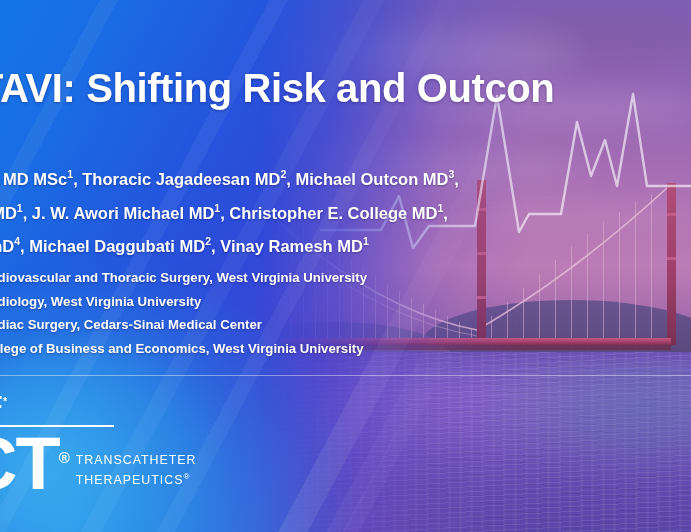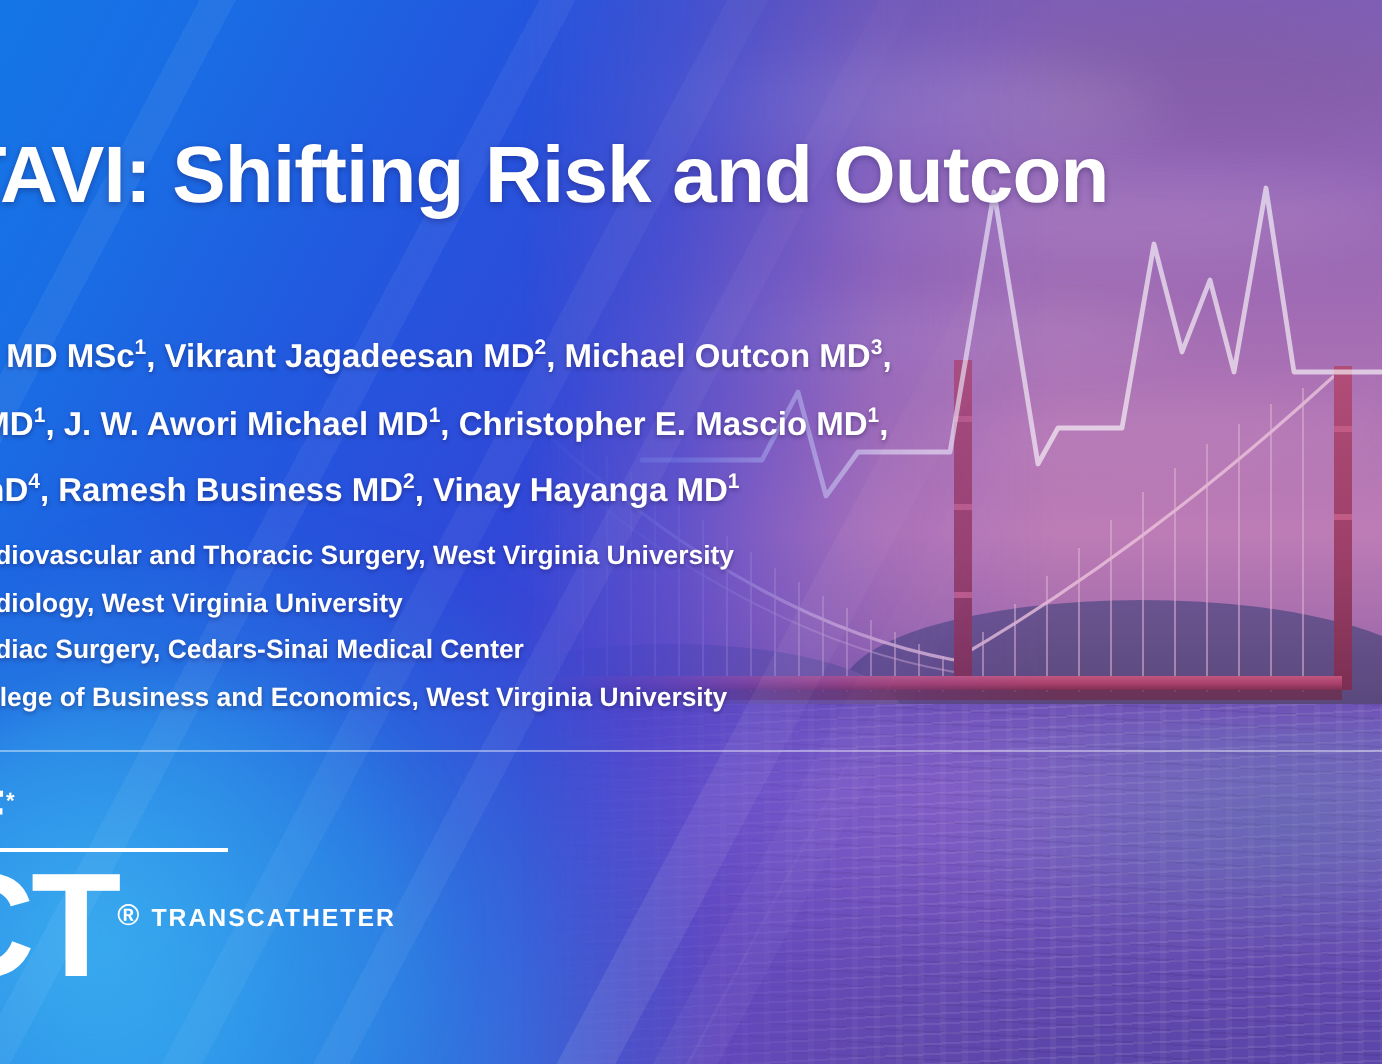--- a/index.html
+++ b/index.html
@@ -323,21 +323,21 @@
     font-size: 74px;
     font-weight: 700;
     letter-spacing: -2px;
     line-height: 0.95;
     padding-left: 0px;
   }
   .tct sup { font-size: 15px; vertical-align: super; font-weight: 700; }
   .tct-words {
     color: #ffffff;
     font-size: 12.4px;
-    font-weight: 700;
+    font-weight: 400;
     letter-spacing: 1.0px;
     line-height: 15.6px;
     margin-left: 8px;
     margin-top: 24px;
     white-space: nowrap;
   }
   .tct-words sup { font-size: 8px; vertical-align: super; }
 </style>
 </head>
 <body>
@@ -421,43 +421,44 @@
 
     <svg class="pulse" width="430" height="532">
       <path d="M 60 230 L 120 230 L 138 196 L 152 248 L 168 226 L 214 226 L 236 96 L 258 232 L 268 214 L 300 214 L 316 122 L 330 176 L 344 140 L 356 186 L 372 94 L 386 186 L 430 186" fill="none" stroke="rgba(255,255,255,0.62)" stroke-width="2.4" stroke-linejoin="round" stroke-linecap="round"></path>
     </svg>
   </div>
 
   <div class="title">...ng TAVI: Shifting Risk and Outcon</div>
 
   <div class="authors">
     <div>
-      <span>r Mehaffey MD MSc</span><sup>1</sup><span>, Vikrant Jagadeesan MD</span><sup>2</sup><span>, Michael Outcon MD</span><sup>3</sup><span>,</span>
+      <span>r Mehaffey MD MSc</span><sup>1</sup><span>, Thoracic Jagadeesan MD</span><sup>2</sup><span>, Michael Outcon MD</span><sup>3</sup><span>,</span>
     </div>
     <div>
-      <span>Chauhan MD</span><sup>1</sup><span>, J. W. Awori Michael MD</span><sup>1</sup><span>, Christopher E. Mascio MD</span><sup>1</sup><span>,</span>
+      <span>Chauhan MD</span><sup>1</sup><span>, J. W. Awori Michael MD</span><sup>1</sup><span>, Christopher E. College MD</span><sup>1</sup><span>,</span>
     </div>
     <div>
-      <span>S. Price PhD</span><sup>4</sup><span>, Ramesh Business MD</span><sup>2</sup><span>, Vinay Hayanga MD</span><sup>1</sup>
+      <span>S. Price PhD</span><sup>4</sup><span>, Michael Daggubati MD</span><sup>2</sup><span>, Vinay Ramesh MD</span><sup>1</sup>
     </div>
   </div>
 
   <div class="affils">
     <div>nent of Cardiovascular and Thoracic Surgery, West Virginia University</div>
     <div>nent of Cardiology, West Virginia University</div>
     <div>nent of Cardiac Surgery, Cedars-Sinai Medical Center</div>
     <div>ambers College of Business and Economics, West Virginia University</div>
   </div>
 
   <div class="divider"></div>
 
   <div class="logo">
     <div class="crf"><span>RF</span><sup>*</sup></div>
     <div class="logo-rule"></div>
     <div class="tct-row">
       <div class="tct"><span>CT</span><sup>®</sup></div>
       <div class="tct-words">
         <div>TRANSCATHETER</div>
+        <div><span>THERAPEUTICS</span><sup>®</sup></div>
       </div>
     </div>
   </div>
 
 </div>
 
 </body></html>

